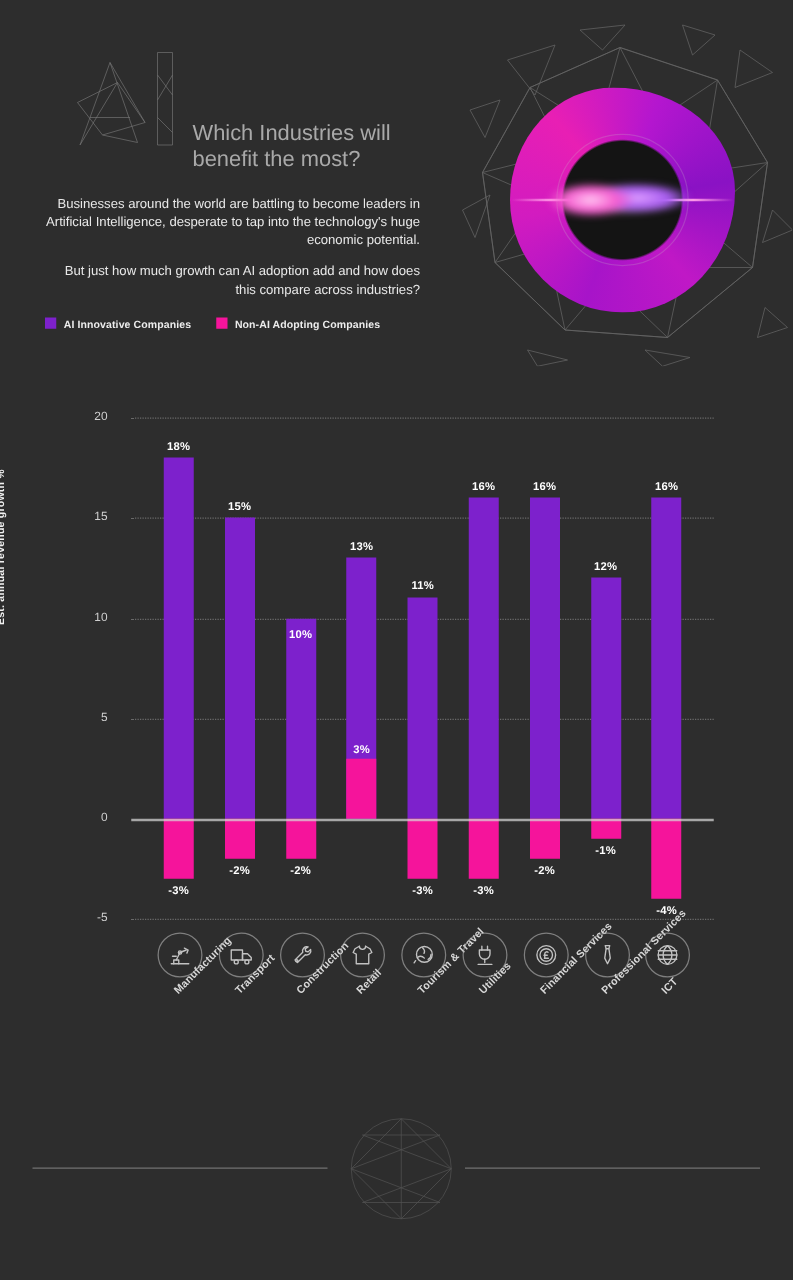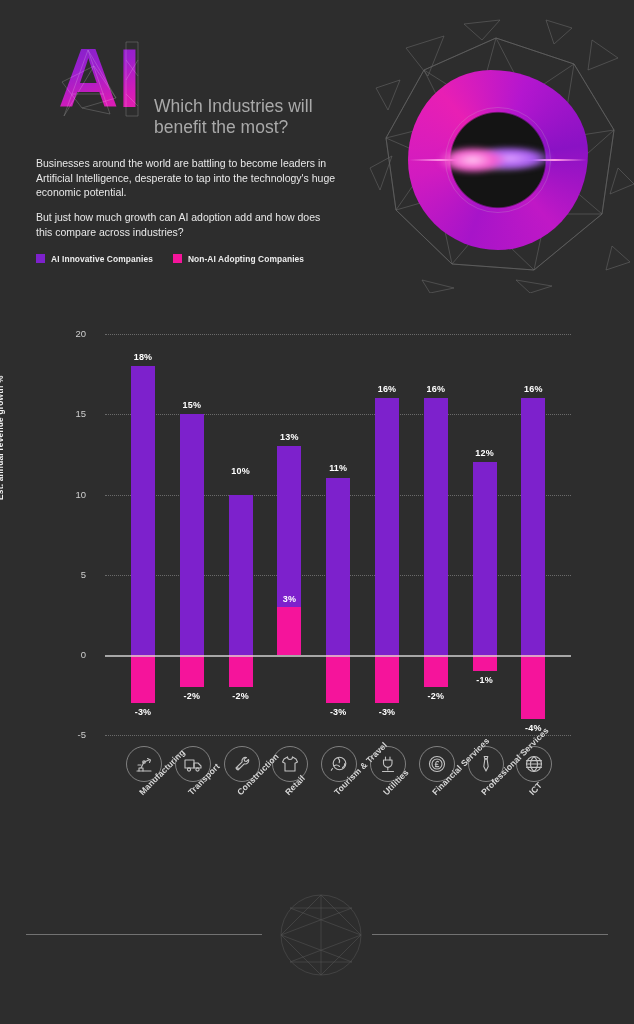--- a/index.html
+++ b/index.html
@@ -60,21 +60,21 @@
   .title-main {
     position:absolute; left:154px; top:40px;
     color:#ffffff; font-size:45px; line-height:45px; font-weight:bold; letter-spacing:-.5px;
   }
   .title-sub {
     position:absolute; left:154px; top:96px; width:210px;
     color:#a9a9a9; font-size:17.5px; line-height:21px; font-weight:normal;
   }
   .para {
     position:absolute; left:36px; width:300px;
-    color:#e8e8e8; font-size:10.5px; line-height:14.5px;
+    color:#e8e8e8; font-size:10.5px; line-height:14.5px;text-align:right;
   }
   .para.p1 { top:156px; }
   .para.p2 { top:210px; }
 
   
   .legend { position:absolute; left:36px; top:254px; display:flex; gap:20px; align-items:center; }
   .lg-item { display:flex; gap:6px; }
   .lg-sw { width:9px; height:9px; display:block; }
   .lg-tx { color:#ededed; font-size:8.4px; font-weight:bold; letter-spacing:.1px; }
 
@@ -160,21 +160,20 @@
     </svg>
     <div class="torus-wrap">
       <div class="torus-soft"></div>
       <div class="torus"></div>
       <div class="ring-thin"></div>
       <div class="wave-line"></div>
       <div class="wave"></div>
     </div>
   </div>
 
-  <div class="ai-logo">AI</div>
   <svg class="ai-mesh" viewBox="0 0 92 86">
     <g stroke="#ffffff" stroke-width="0.55" fill="none" opacity="0.75">
       <path d="M6 80 L30 14 L52 78 M14 58 L46 58"></path>
       <path d="M4 46 L36 30 L58 62 L24 72 Z"></path>
       <path d="M30 14 L58 62 M6 80 L36 30 M52 78 L24 72"></path>
       <path d="M68 6 L80 6 L80 80 L68 80 Z"></path>
       <path d="M68 24 L80 40 M80 24 L68 44 M68 58 L80 70"></path>
     </g>
   </svg>
   <div class="title-sub">Which Industries will benefit the most?</div>
@@ -203,21 +202,21 @@
       <div class="gridline" style="top: 574.75px;"></div>
       <div class="ytick" style="top: 574.75px;">5</div>
       <div class="ytick" style="top: 655px;">0</div>
       <div class="gridline" style="top: 735.25px;"></div>
       <div class="ytick" style="top: 735.25px;">-5</div>
       <div class="bar-pos" style="left: 131px; top: 366.1px; height: 288.9px; bottom: auto; background: rgb(125, 33, 204);"></div>
       <div class="vlabel" style="left: 119px; top: 352.1px;">18%</div>
       <div class="bar-pos" style="left: 179.8px; top: 414.25px; height: 240.75px; bottom: auto; background: rgb(125, 33, 204);"></div>
       <div class="vlabel" style="left: 167.8px; top: 400.25px;">15%</div>
       <div class="bar-pos" style="left: 228.6px; top: 494.5px; height: 160.5px; bottom: auto; background: rgb(125, 33, 204);"></div>
-      <div class="vlabel" style="left: 216.6px; top: 466px;">10%</div>
+      <div class="vlabel" style="left: 216.6px; top: 502px;">10%</div>
       <div class="bar-pos" style="left: 277.4px; top: 446.35px; height: 208.65px; bottom: auto; background: rgb(125, 33, 204);"></div>
       <div class="vlabel" style="left: 265.4px; top: 432.35px;">13%</div>
       <div class="bar-pos" style="left: 326.2px; top: 478.45px; height: 176.55px; bottom: auto; background: rgb(125, 33, 204);"></div>
       <div class="vlabel" style="left: 314.2px; top: 463px;">11%</div>
       <div class="bar-pos" style="left: 375px; top: 398.2px; height: 256.8px; bottom: auto; background: rgb(125, 33, 204);"></div>
       <div class="vlabel" style="left: 363px; top: 384.2px;">16%</div>
       <div class="bar-pos" style="left: 423.8px; top: 398.2px; height: 256.8px; bottom: auto; background: rgb(125, 33, 204);"></div>
       <div class="vlabel" style="left: 411.8px; top: 384.2px;">16%</div>
       <div class="bar-pos" style="left: 472.6px; top: 462.4px; height: 192.6px; bottom: auto; background: rgb(125, 33, 204);"></div>
       <div class="vlabel" style="left: 460.6px; top: 448.4px;">12%</div>

